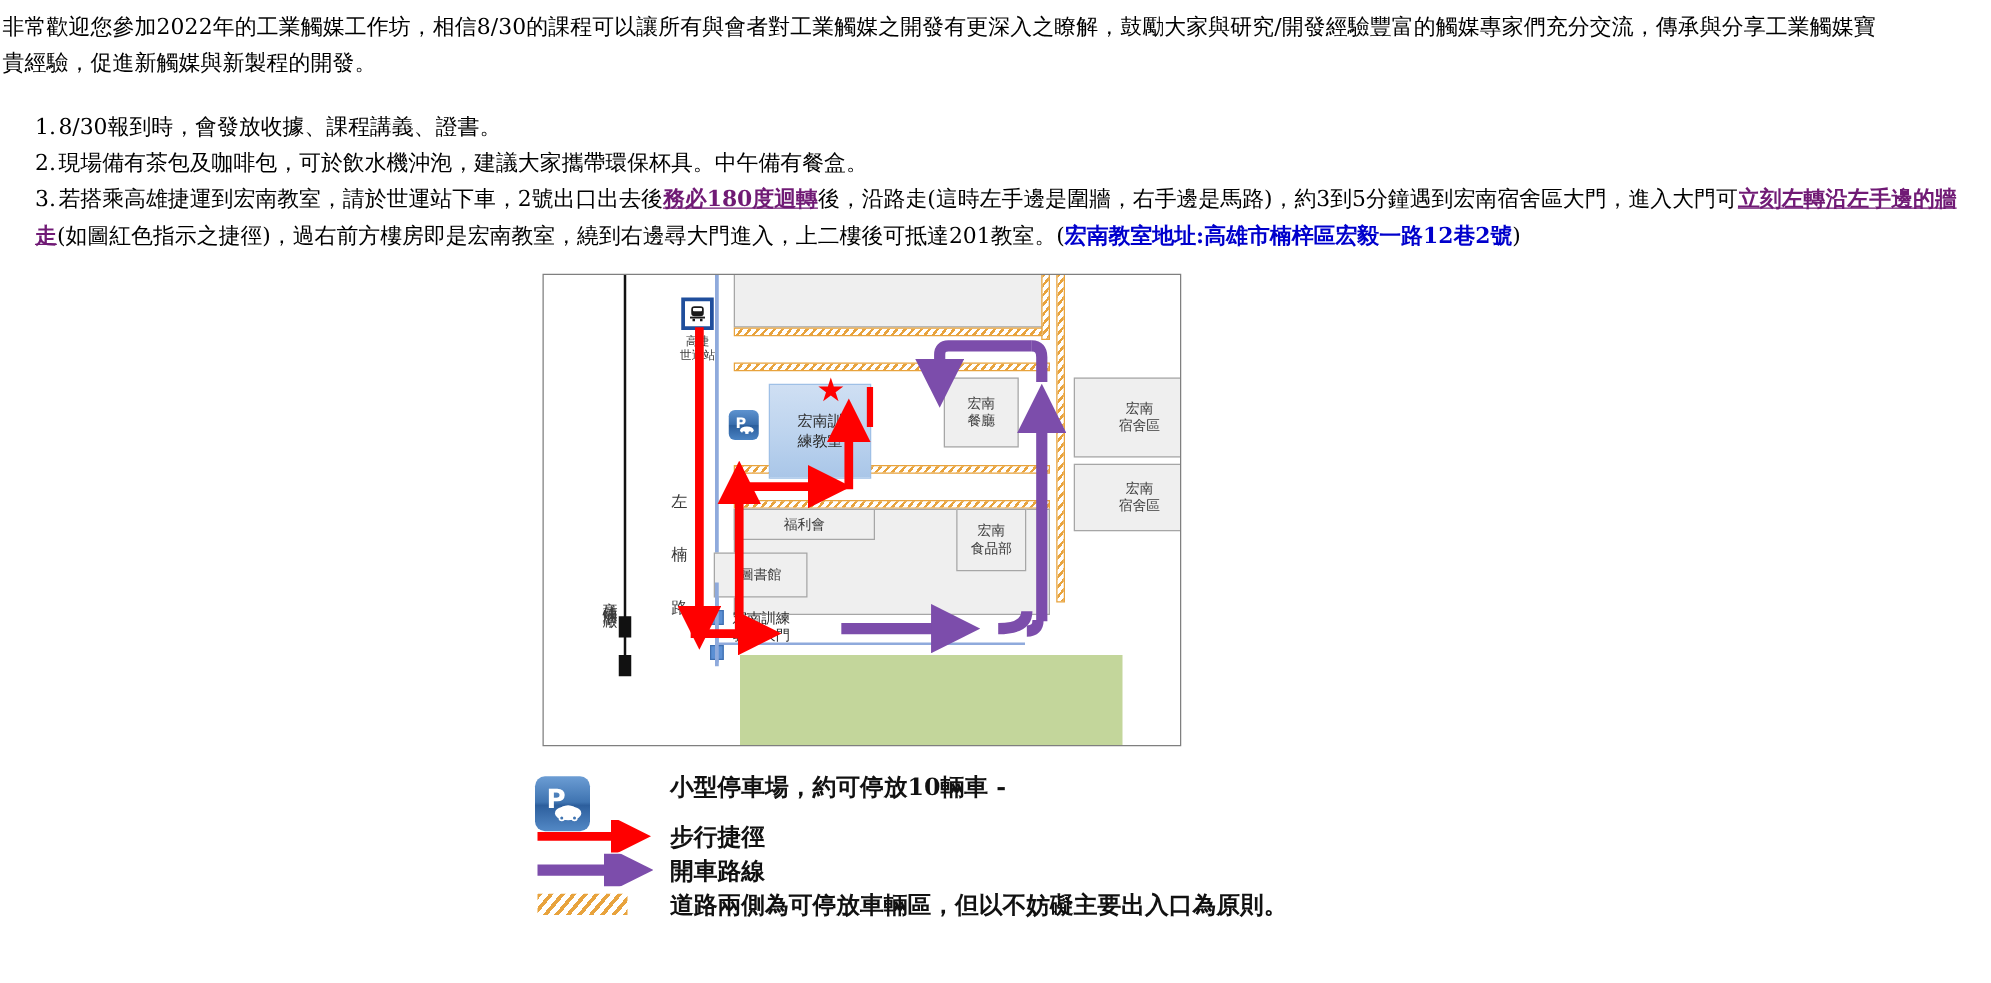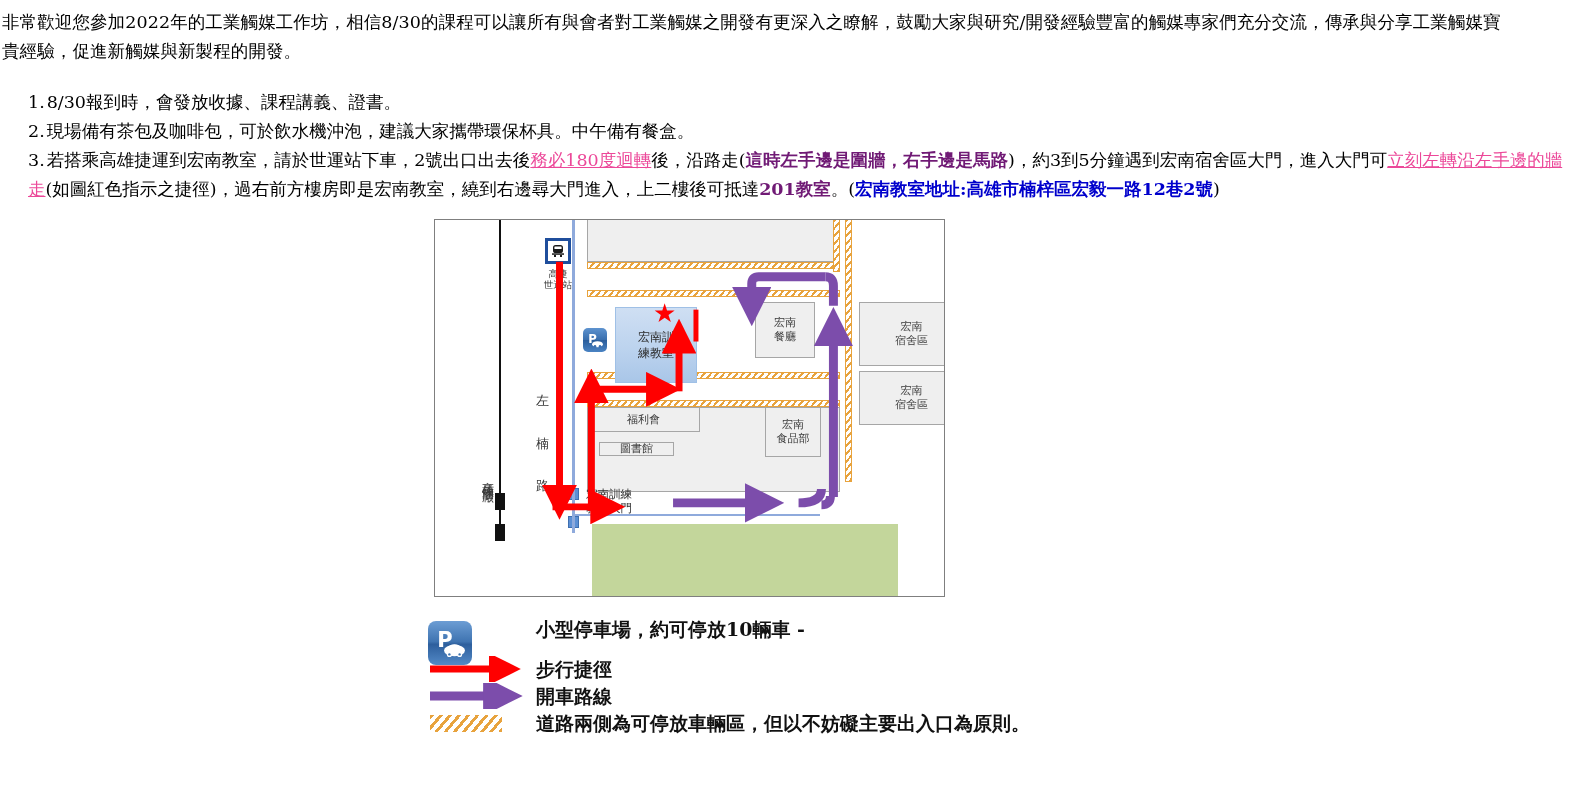--- a/index.html
+++ b/index.html
@@ -37,22 +37,22 @@
   .list-item {
     font-size: 17.5px;
     line-height: 29px;
     margin: 0 0 0 26px;
     text-indent: 0;
   }
   .list-item .num { margin-right: 2px; }
   .li3 { padding-left: 0px; }
   .li3 .cont { display: inline; }
 
-  .red { color: #701a75; font-weight: bold; }
-  .red-u { color: #ec4899; font-weight: normal; text-decoration: underline; }
+  .red { color: #000000; font-weight: normal; }
+  .red-u { color: #701a75; font-weight: bold; text-decoration: underline; }
   .blue { color: #0000cc; font-weight: bold; }
 
   
   .figure {
     position: absolute;
     left: 434px;
     top: 219px;
     width: 511px;
     height: 378px;
   }
@@ -332,21 +332,21 @@
       <div>
         <div>宏南</div>
         <div>宿舍區</div>
       </div>
     </div>
 
     <div class="blk blk-plain" style="left:152px; top:187px; width:253px; height:85px; background:#efefef;"></div>
     <div class="blk" style="left:152px; top:187px; width:113px; height:25px; background:#efefef;">
       <span>福利會</span>
     </div>
-    <div class="blk" style="left:164px; top:222px; width:75px; height:14px; background:#efefef;">
+    <div class="blk" style="left:136px; top:222px; width:75px; height:36px; background:#efefef;">
       <span>圖書館</span>
     </div>
     <div class="blk" style="left:330px; top:187px; width:56px; height:50px; background:#efefef;">
       <div>
         <div>宏南</div>
         <div>食品部</div>
       </div>
     </div>
 
     <div class="maplabel" style="left:151px; top:267px;">

